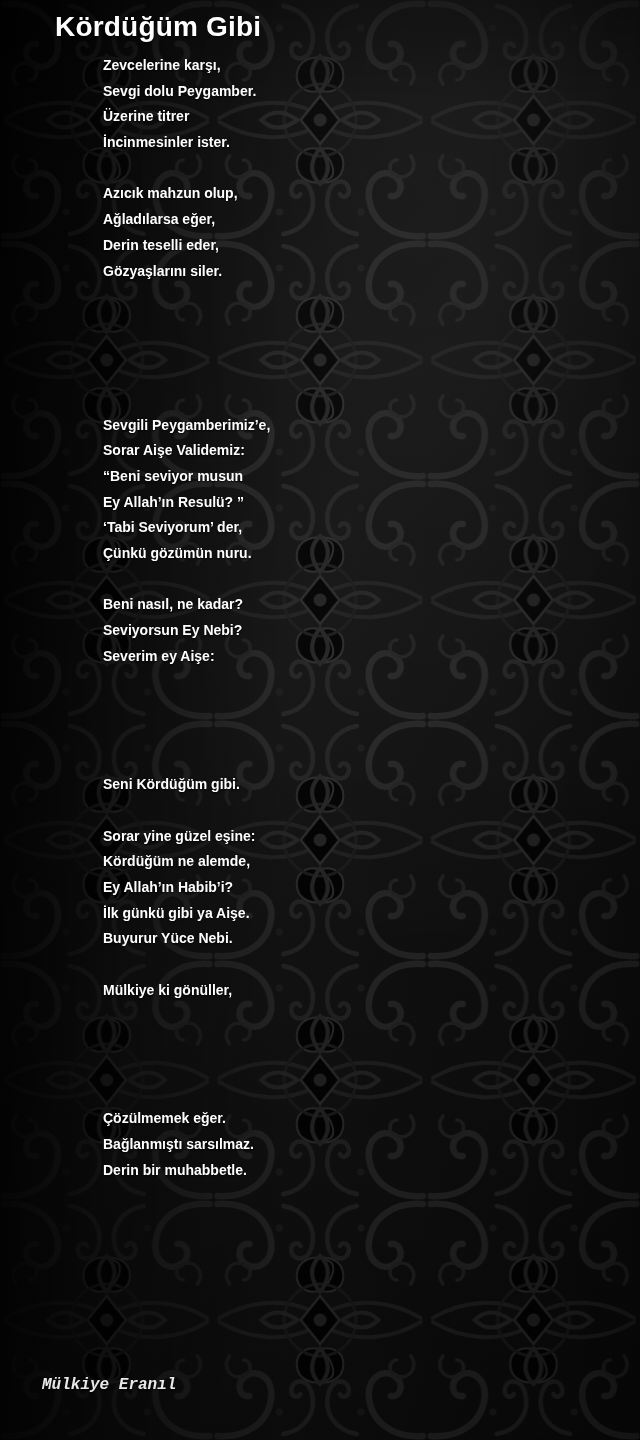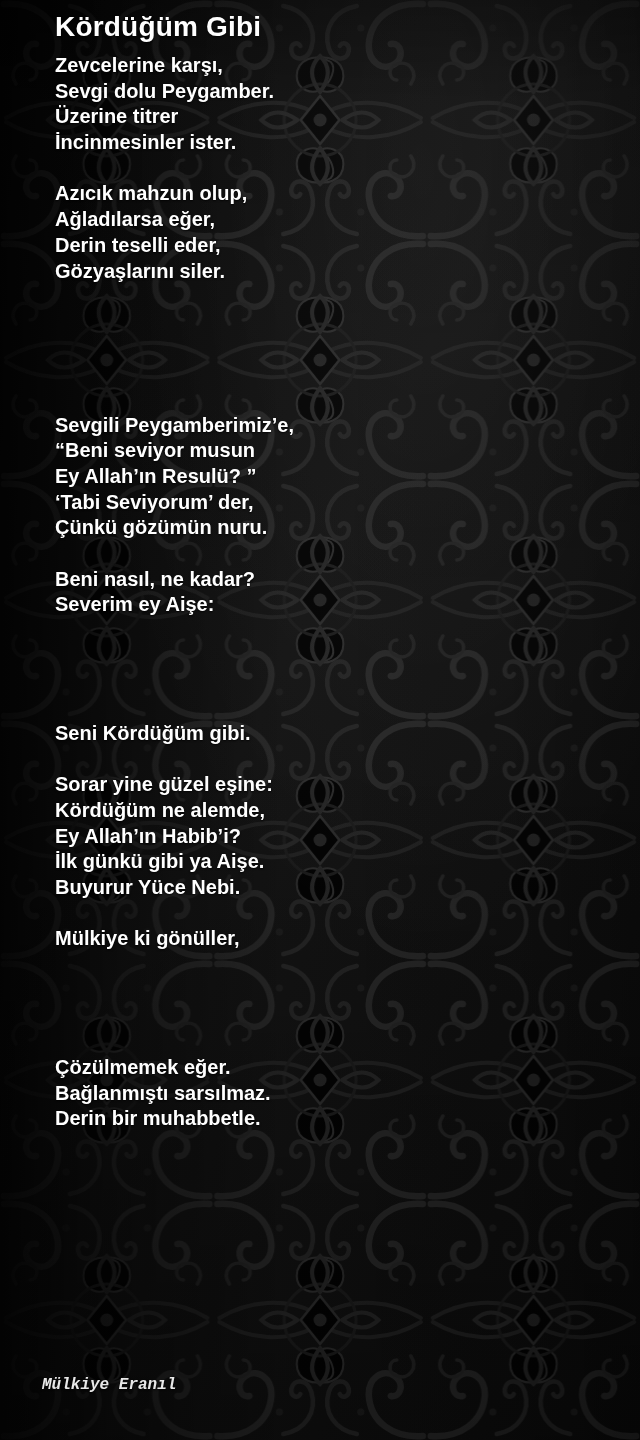--- a/index.html
+++ b/index.html
@@ -47,25 +47,26 @@
   }
   .poem {
     position: absolute;
     top: 53px;
     left: 55px;
     right: 10px;
   }
   .poem-line {
     height: 25.7px;
     line-height: 25.7px;
-    font-size: 20px;
+    font-size: 14px;
     font-weight: bold;
     color: #ffffff;
     text-shadow: 0 1px 2px rgba(0,0,0,0.8);
     white-space: pre;
+    margin-left: 48px;
   }
   .author {
     position: absolute;
     top: 1376px;
     left: 42px;
     font-size: 16px;
     font-style: italic;
     font-weight: bold;
     color: #e9e9e9;
     text-shadow: 0 1px 2px rgba(0,0,0,0.8);
@@ -138,26 +139,28 @@
         <div class="poem-line">Azıcık mahzun olup,</div>
         <div class="poem-line">Ağladılarsa eğer,</div>
         <div class="poem-line">Derin teselli eder,</div>
         <div class="poem-line">Gözyaşlarını siler.</div>
         <div class="poem-line">&nbsp;</div>
         <div class="poem-line">&nbsp;</div>
         <div class="poem-line">&nbsp;</div>
         <div class="poem-line">&nbsp;</div>
         <div class="poem-line">&nbsp;</div>
         <div class="poem-line">Sevgili Peygamberimiz’e,</div>
+        <div class="poem-line">Sorar Aişe Validemiz:</div>
         <div class="poem-line">“Beni seviyor musun</div>
         <div class="poem-line">Ey Allah’ın Resulü? ”</div>
         <div class="poem-line">‘Tabi Seviyorum’ der,</div>
         <div class="poem-line">Çünkü gözümün nuru.</div>
         <div class="poem-line">&nbsp;</div>
         <div class="poem-line">Beni nasıl, ne kadar?</div>
+        <div class="poem-line">Seviyorsun Ey Nebi?</div>
         <div class="poem-line">Severim ey Aişe:</div>
         <div class="poem-line">&nbsp;</div>
         <div class="poem-line">&nbsp;</div>
         <div class="poem-line">&nbsp;</div>
         <div class="poem-line">&nbsp;</div>
         <div class="poem-line">Seni Kördüğüm gibi.</div>
         <div class="poem-line">&nbsp;</div>
         <div class="poem-line">Sorar yine güzel eşine:</div>
         <div class="poem-line">Kördüğüm ne alemde,</div>
         <div class="poem-line">Ey Allah’ın Habib’i?</div>

